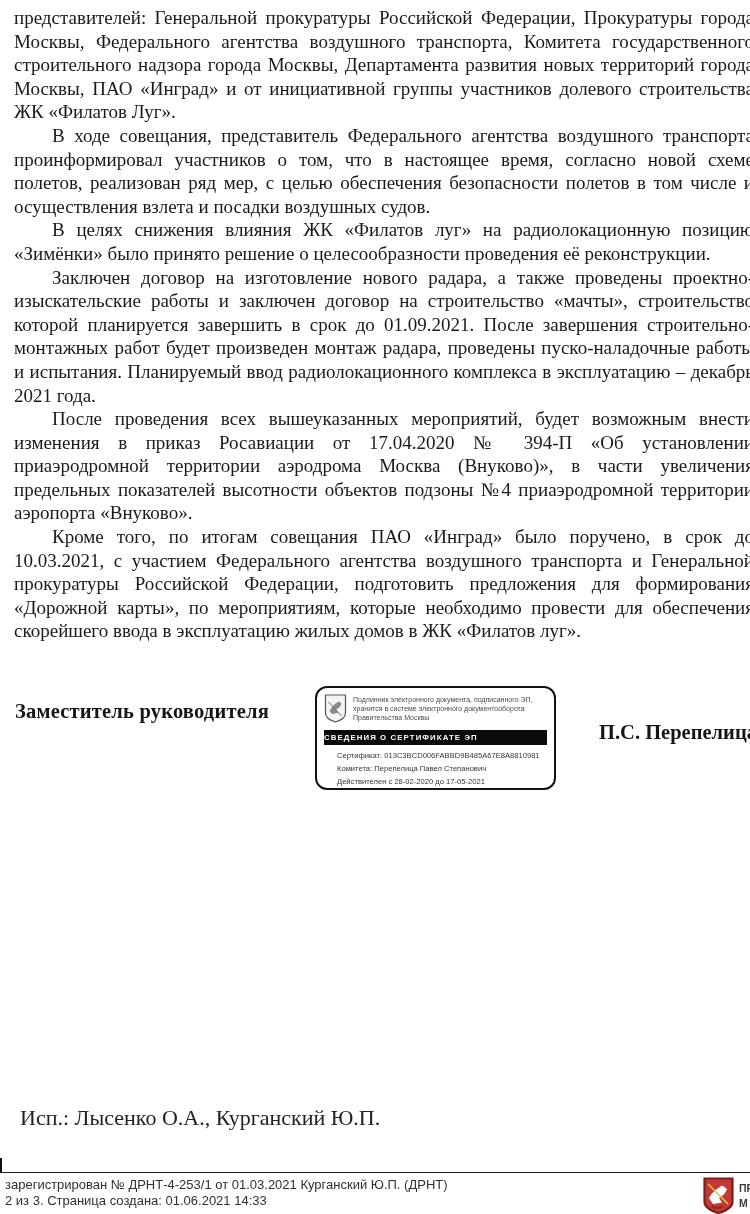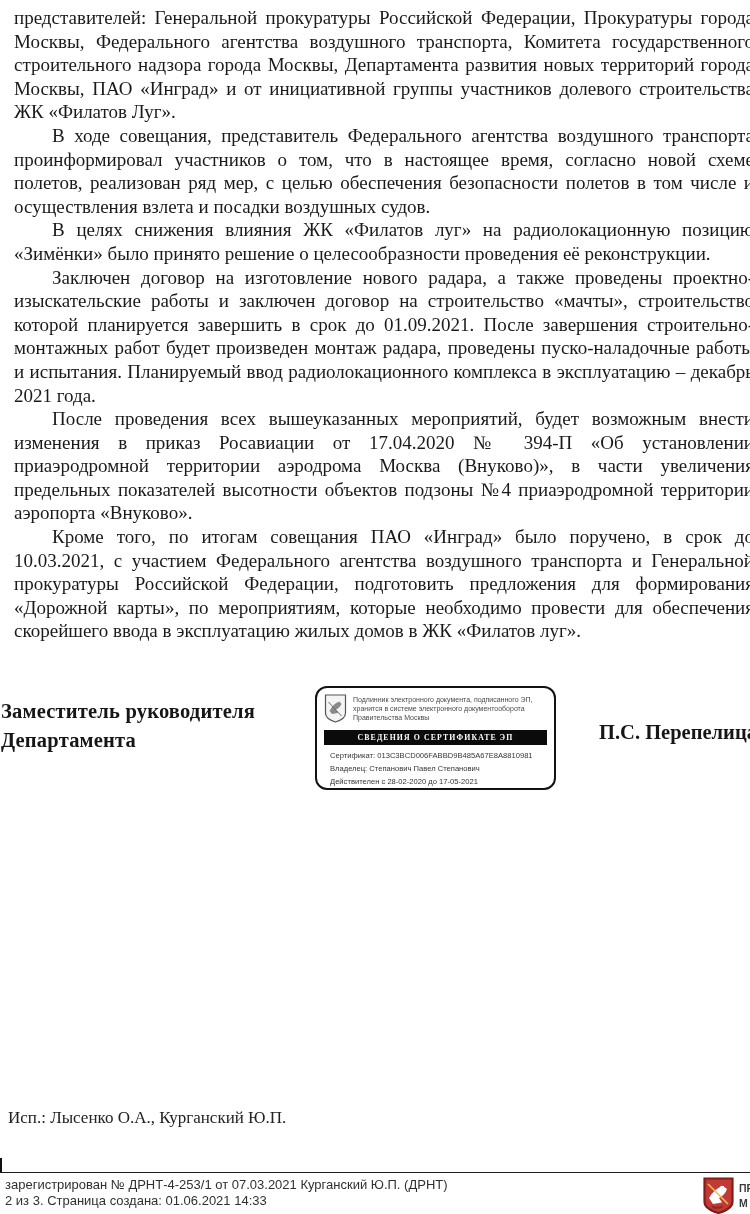--- a/index.html
+++ b/index.html
@@ -18,21 +18,21 @@
     position: absolute; top: 6px; left: 14px; width: 740px;
     font-size: 19px; line-height: 23.6px;
     text-align: justify;
     color: #1a1a1a;
   }
   .body-text p { margin: 0; text-indent: 38px; }
   .body-text p.first { text-indent: 0; }
 
   
   .sig-title {
-    position: absolute; left: 1px; top: 697px;
+    position: absolute; left: 15px; top: 697px;
     font-size: 20.5px; font-weight: bold; line-height: 29px;
     color: #161616; letter-spacing: 0.2px;
   }
   .sig-name {
     position: absolute; left: 599px; top: 721px; width: 160px;
     font-size: 20.5px; font-weight: bold; color: #161616;
     white-space: nowrap;
   }
 
   
@@ -42,28 +42,28 @@
     border: 2.5px solid #121212; border-radius: 12px;
     background: #fff; box-sizing: border-box;
     font-family: "Liberation Sans", sans-serif;
   }
   .stamp-top { display: flex; align-items: flex-start; padding: 6px 7px 2px 7px; gap: 6px; }
   .stamp-coat { flex: 0 0 auto; display: block; }
   .stamp-head { font-size: 7px; line-height: 8.8px; color: #4a4a4a; padding-top: 2px; }
   .stamp-bar {
     margin: 1px 7px 0 7px; background: #0b0b0b; color: #ffffff;
     font-size: 7.8px; font-weight: bold; letter-spacing: 1.1px;
-    text-align: center; padding: 3px 0 2.5px 0; font-family: Liberation Serif, serif;
+    text-align: left; padding: 3px 0 2.5px 0;
   }
-  .stamp-lines { padding: 4px 9px 0 13px; font-size: 7.6px; line-height: 13px; color: #353535; }
+  .stamp-lines { padding: 4px 9px 0 20px; font-size: 7.6px; line-height: 13px; color: #353535; }
 
   
   .executor {
-    position: absolute; left: 8px; top: 1106px;
-    font-size: 17px; line-height: 24.5px; color: #222;
+    position: absolute; left: 20px; top: 1106px;
+    font-size: 22px; line-height: 24.5px; color: #222;
   }
 
   
   .bar-line {
     position: absolute; left: 0; top: 1172px; width: 750px;
     border-top: 1.6px solid #1d1d1d;
   }
   .edge-mark { position: absolute; left: 0; top: 1158px; width: 2px; height: 15px; background: #111; }
   .bar-text {
     position: absolute; left: 5px; top: 1177px;
@@ -86,56 +86,55 @@
     <p class="first">представителей: Генеральной прокуратуры Российской Федерации, Прокуратуры города Москвы, Федерального агентства воздушного транспорта, Комитета государственного строительного надзора города Москвы, Департамента развития новых территорий города Москвы, ПАО «Инград» и от инициативной группы участников долевого строительства ЖК «Филатов Луг».</p>
     <p>В ходе совещания, представитель Федерального агентства воздушного транспорта проинформировал участников о том, что в настоящее время, согласно новой схеме полетов, реализован ряд мер, с целью обеспечения безопасности полетов в том числе и осуществления взлета и посадки воздушных судов.</p>
     <p>В целях снижения влияния ЖК «Филатов луг» на радиолокационную позицию «Зимёнки» было принято решение о целесообразности проведения её реконструкции.</p>
     <p>Заключен договор на изготовление нового радара, а также проведены проектно-изыскательские работы и заключен договор на строительство «мачты», строительство которой планируется завершить в срок до 01.09.2021. После завершения строительно-монтажных работ будет произведен монтаж радара, проведены пуско-наладочные работы и испытания. Планируемый ввод радиолокационного комплекса в эксплуатацию – декабрь 2021 года.</p>
     <p>После проведения всех вышеуказанных мероприятий, будет возможным внести изменения в приказ Росавиации от 17.04.2020 № 394-П «Об установлении приаэродромной территории аэродрома Москва (Внуково)», в части увеличения предельных показателей высотности объектов подзоны №4 приаэродромной территории аэропорта «Внуково».</p>
     <p>Кроме того, по итогам совещания ПАО «Инград» было поручено, в срок до 10.03.2021, с участием Федерального агентства воздушного транспорта и Генеральной прокуратуры Российской Федерации, подготовить предложения для формирования «Дорожной карты», по мероприятиям, которые необходимо провести для обеспечения скорейшего ввода в эксплуатацию жилых домов в ЖК «Филатов луг».</p>
   </div>
 
   <div class="sig-title">
     <div>Заместитель руководителя</div>
-    <div>Департамента</div>
   </div>
 
   <div class="stamp">
     <div class="stamp-top">
       <span class="stamp-coat">
         <svg width="23" height="29" viewBox="0 0 23 29" xmlns="http://www.w3.org/2000/svg">
           <path d="M1.5 1 h20 v18 q0 6 -10 9 q-10 -3 -10 -9 z" fill="#f4f4f4" stroke="#555" stroke-width="1.2"></path>
           <path d="M5.5 17 q4 -8 10 -9.5 l2 2.5 q-2.5 4.5 -5.5 5.5 l2 3.5 -6 1 z" fill="#8a8a8a"></path>
           <path d="M4.5 8 l13 14" stroke="#6b6b6b" stroke-width="1"></path>
         </svg>
       </span>
       <div class="stamp-head">
         <div>Подлинник электронного документа, подписанного ЭП,</div>
         <div>хранится в системе электронного документооборота</div>
         <div>Правительства Москвы</div>
       </div>
     </div>
     <div class="stamp-bar">СВЕДЕНИЯ О СЕРТИФИКАТЕ ЭП</div>
     <div class="stamp-lines">
       <div>Сертификат: 013C3BCD006FABBD9B485A67E8A8810981</div>
-      <div>Владелец: Степанович Павел Степанович</div>
+      <div>Комитета: Перепелица Павел Степанович</div>
       <div>Действителен с 28-02-2020 до 17-05-2021</div>
     </div>
   </div>
 
   <div class="sig-name">П.С. Перепелица</div>
 
   <div class="executor">
     <div>Исп.: Лысенко О.А., Курганский Ю.П.</div>
   </div>
 
   <div class="edge-mark"></div>
   <div class="bar-line"></div>
   <div class="bar-text">
-    <div>зарегистрирован № ДРНТ-4-253/1 от 07.03.2021 Курганский Ю.П. (ДРНТ)</div>
+    <div>зарегистрирован № ДРНТ-4-253/1 от 01.03.2021 Курганский Ю.П. (ДРНТ)</div>
     <div>2 из 3. Страница создана: 01.06.2021 14:33</div>
   </div>
   <div class="bar-emblem">
     <span>
       <svg width="31" height="37" viewBox="0 0 31 37" xmlns="http://www.w3.org/2000/svg">
         <path d="M1.5 1.5 h28 v23 q0 7.5 -14 11.5 q-14 -4 -14 -11.5 z" fill="#c23a35" stroke="#7e1f1c" stroke-width="2.2"></path>
         <path d="M6 21 q6 -10 14 -12 l4 3 q-2 6 -8 9 l3 4.5 -9 1.5 z" fill="#ffffff"></path>
         <path d="M8 28 q7 3 12 0 l-1 3 q-5 2 -10 0 z" fill="#8f2a26"></path>
         <path d="M5 7 l20 20" stroke="#e8c24a" stroke-width="1.6"></path>
         <circle cx="19" cy="11" r="2.2" fill="#ffffff"></circle>

